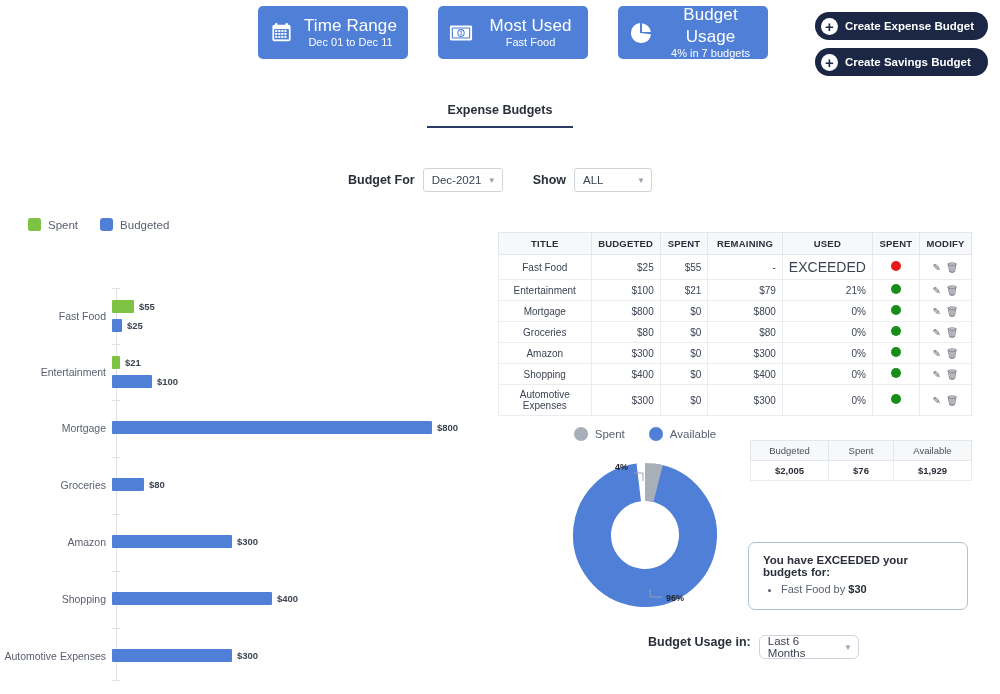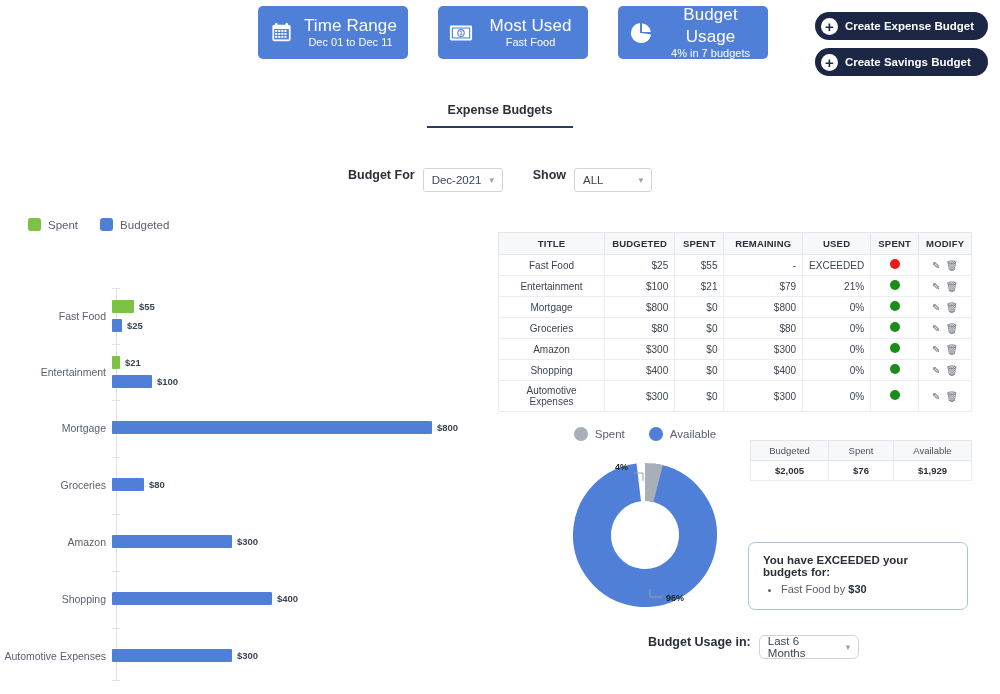--- a/index.html
+++ b/index.html
@@ -51,21 +51,21 @@
   .tab {
     display: inline-block;
     font-size: 12.5px; font-weight: bold;
     color: #2a2f3a; padding-bottom: 9px;
     border-bottom: 2.5px solid #2b3a63;
     width: 146px; cursor: pointer;
   }
 
   
   .filters { position: absolute; left: 0; top: 168px; width: 1000px; display: flex; justify-content: center; align-items: center; gap: 30px; }
-  .fgroup { display: flex; gap: 8px; }
+  .fgroup { display: flex; align-items: center; gap: 8px; }
   .flabel { font-size: 12.5px; font-weight: bold; color: #2a2f3a; }
   .select {
     border: 1px solid #cfd4dc; border-radius: 3px;
     height: 24px; background: #fff;
     display: flex; align-items: center; justify-content: space-between;
     padding: 0 6px 0 8px; font-size: 11.5px; color: #3c4452;
     cursor: pointer;
   }
   .sel-month { width: 80px; }
   .sel-show { width: 78px; }
@@ -369,21 +369,21 @@
         <th style="width:50px">SPENT</th>
         <th style="width:54px">MODIFY</th>
       </tr>
     </thead>
     <tbody>
       <tr>
         <td class="t-title">Fast Food</td>
         <td>$25</td>
         <td>$55</td>
         <td>-</td>
-        <td class="t-used" style="font-size:10px">EXCEEDED</td>
+        <td class="t-used" style="font-size:14px">EXCEEDED</td>
         <td class="t-status"><span class="dot" style="background:#e81a1a"></span></td>
         <td class="t-mod"><span class="mod-icons">
               <span>✎</span>
               <span>🗑</span>
             </span></td>
       </tr>
       <tr>
         <td class="t-title">Entertainment</td>
         <td>$100</td>
         <td>$21</td>

